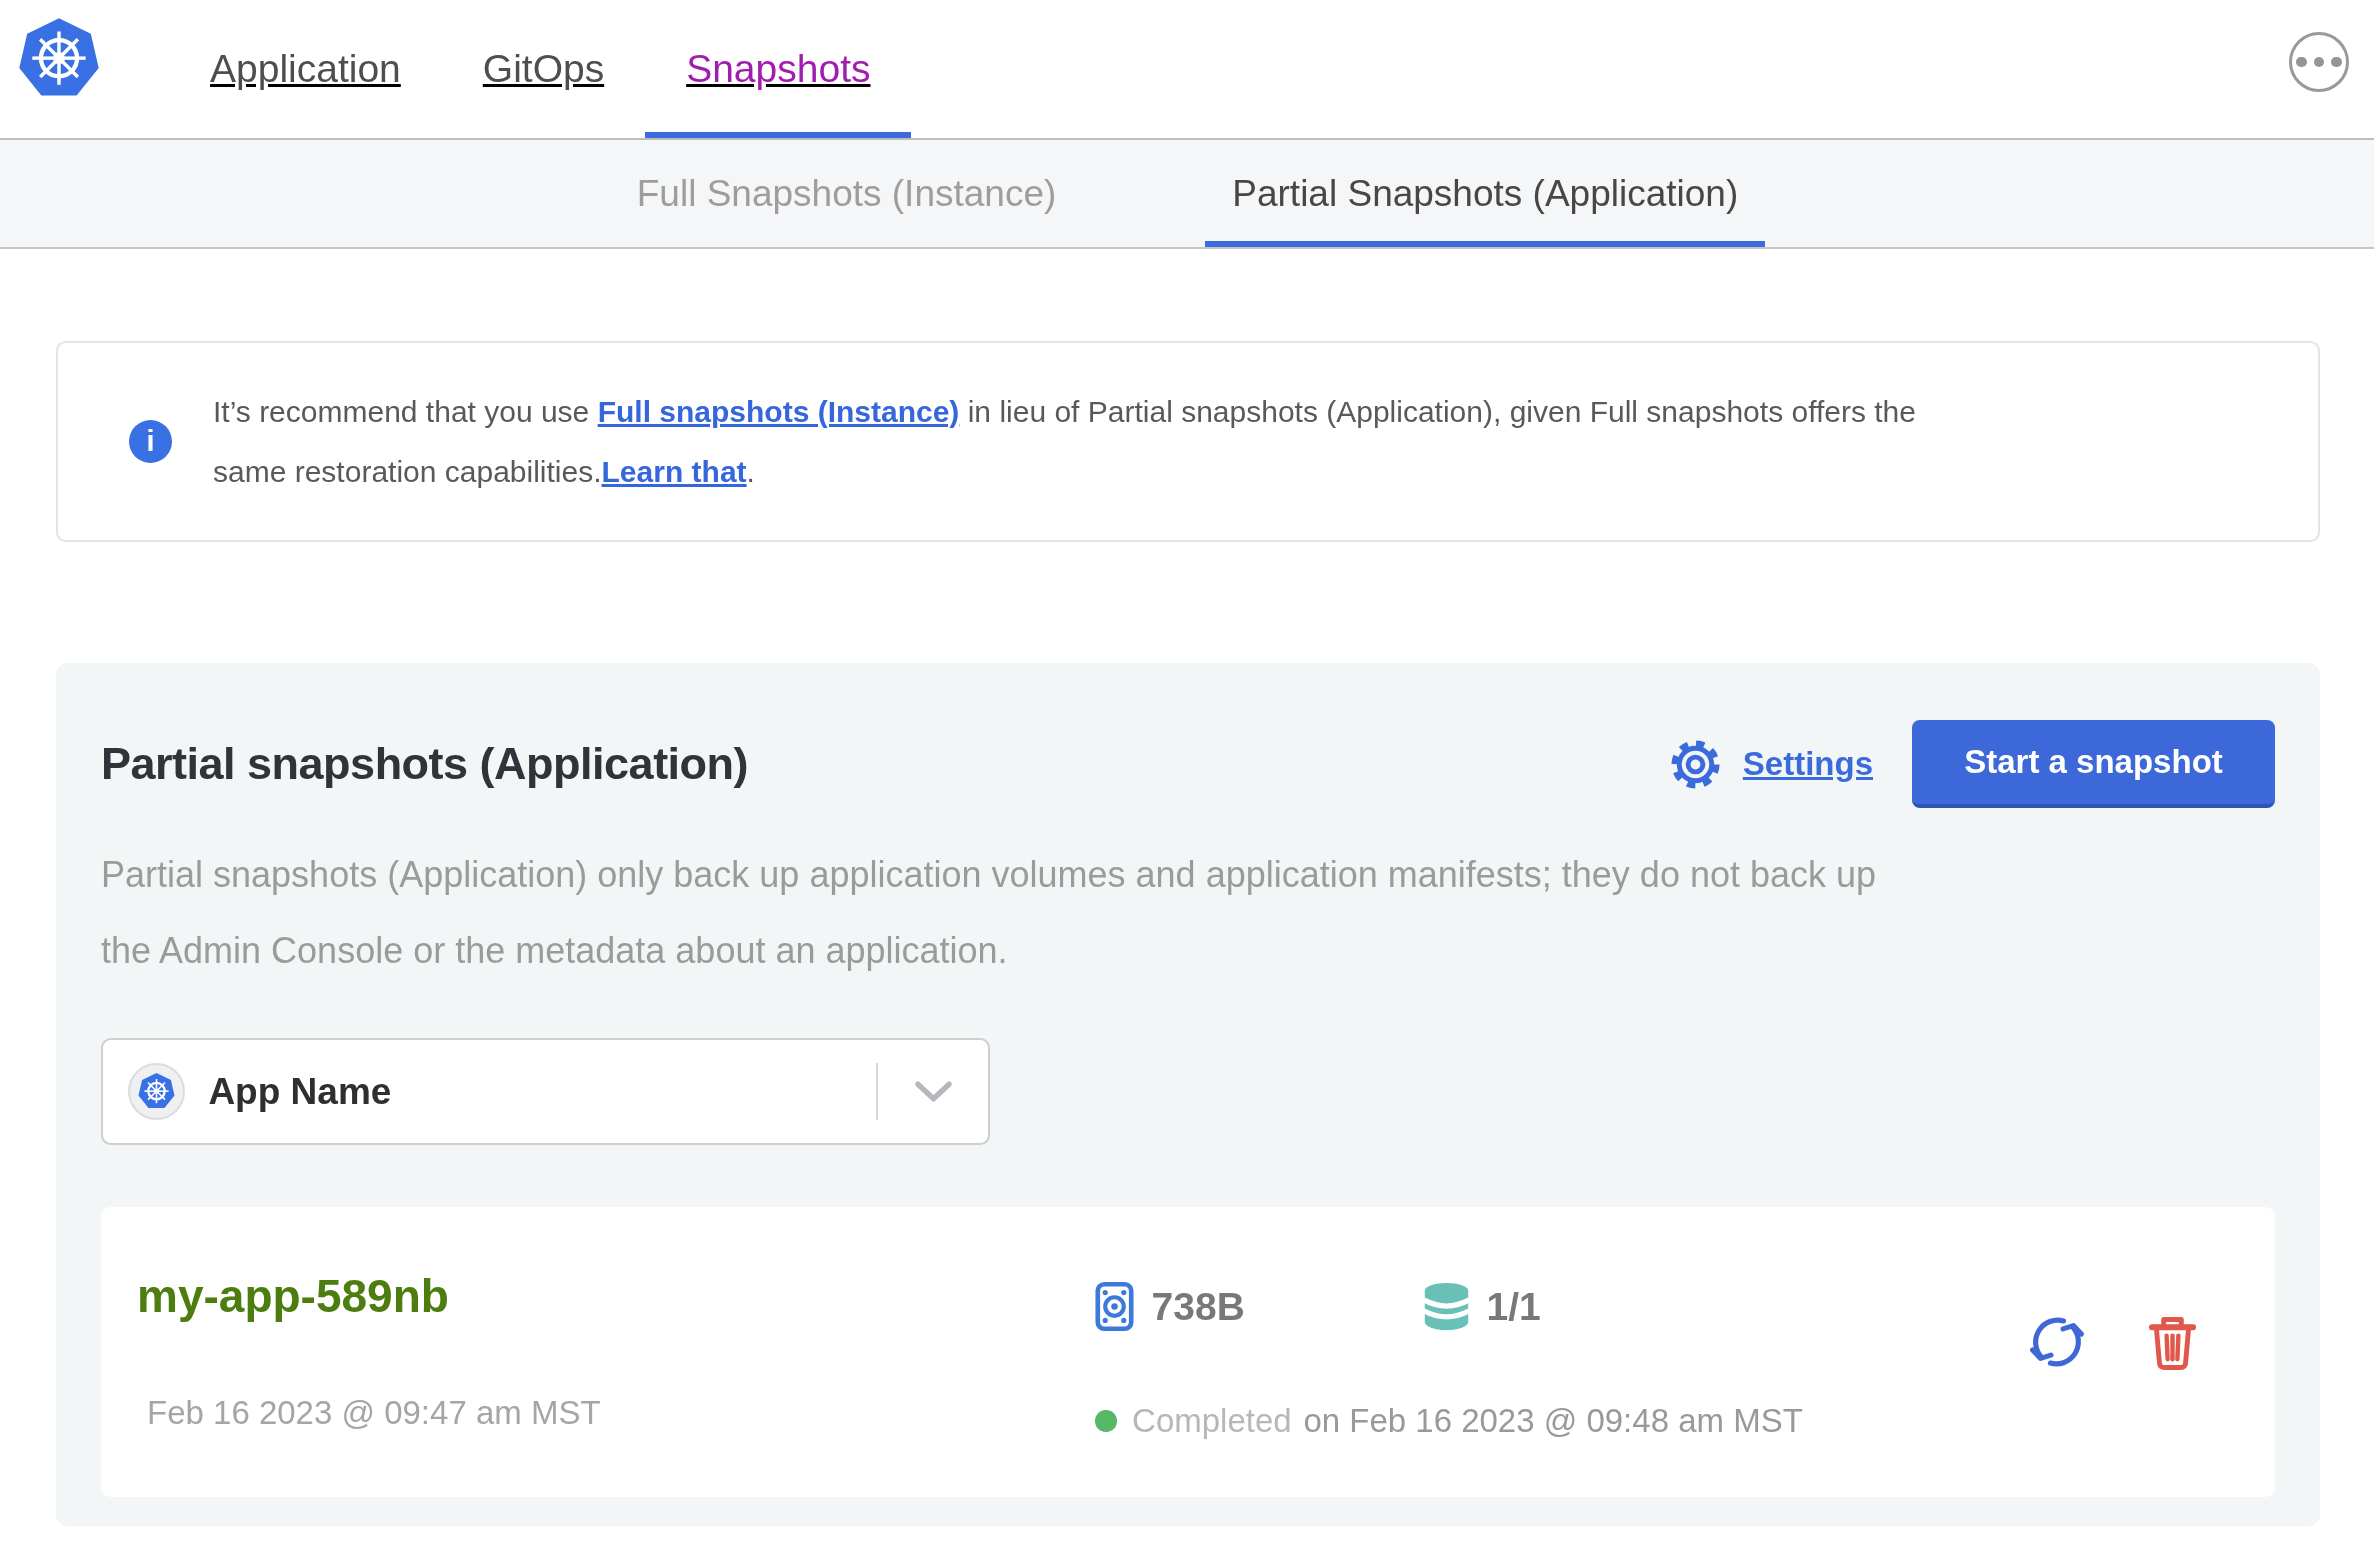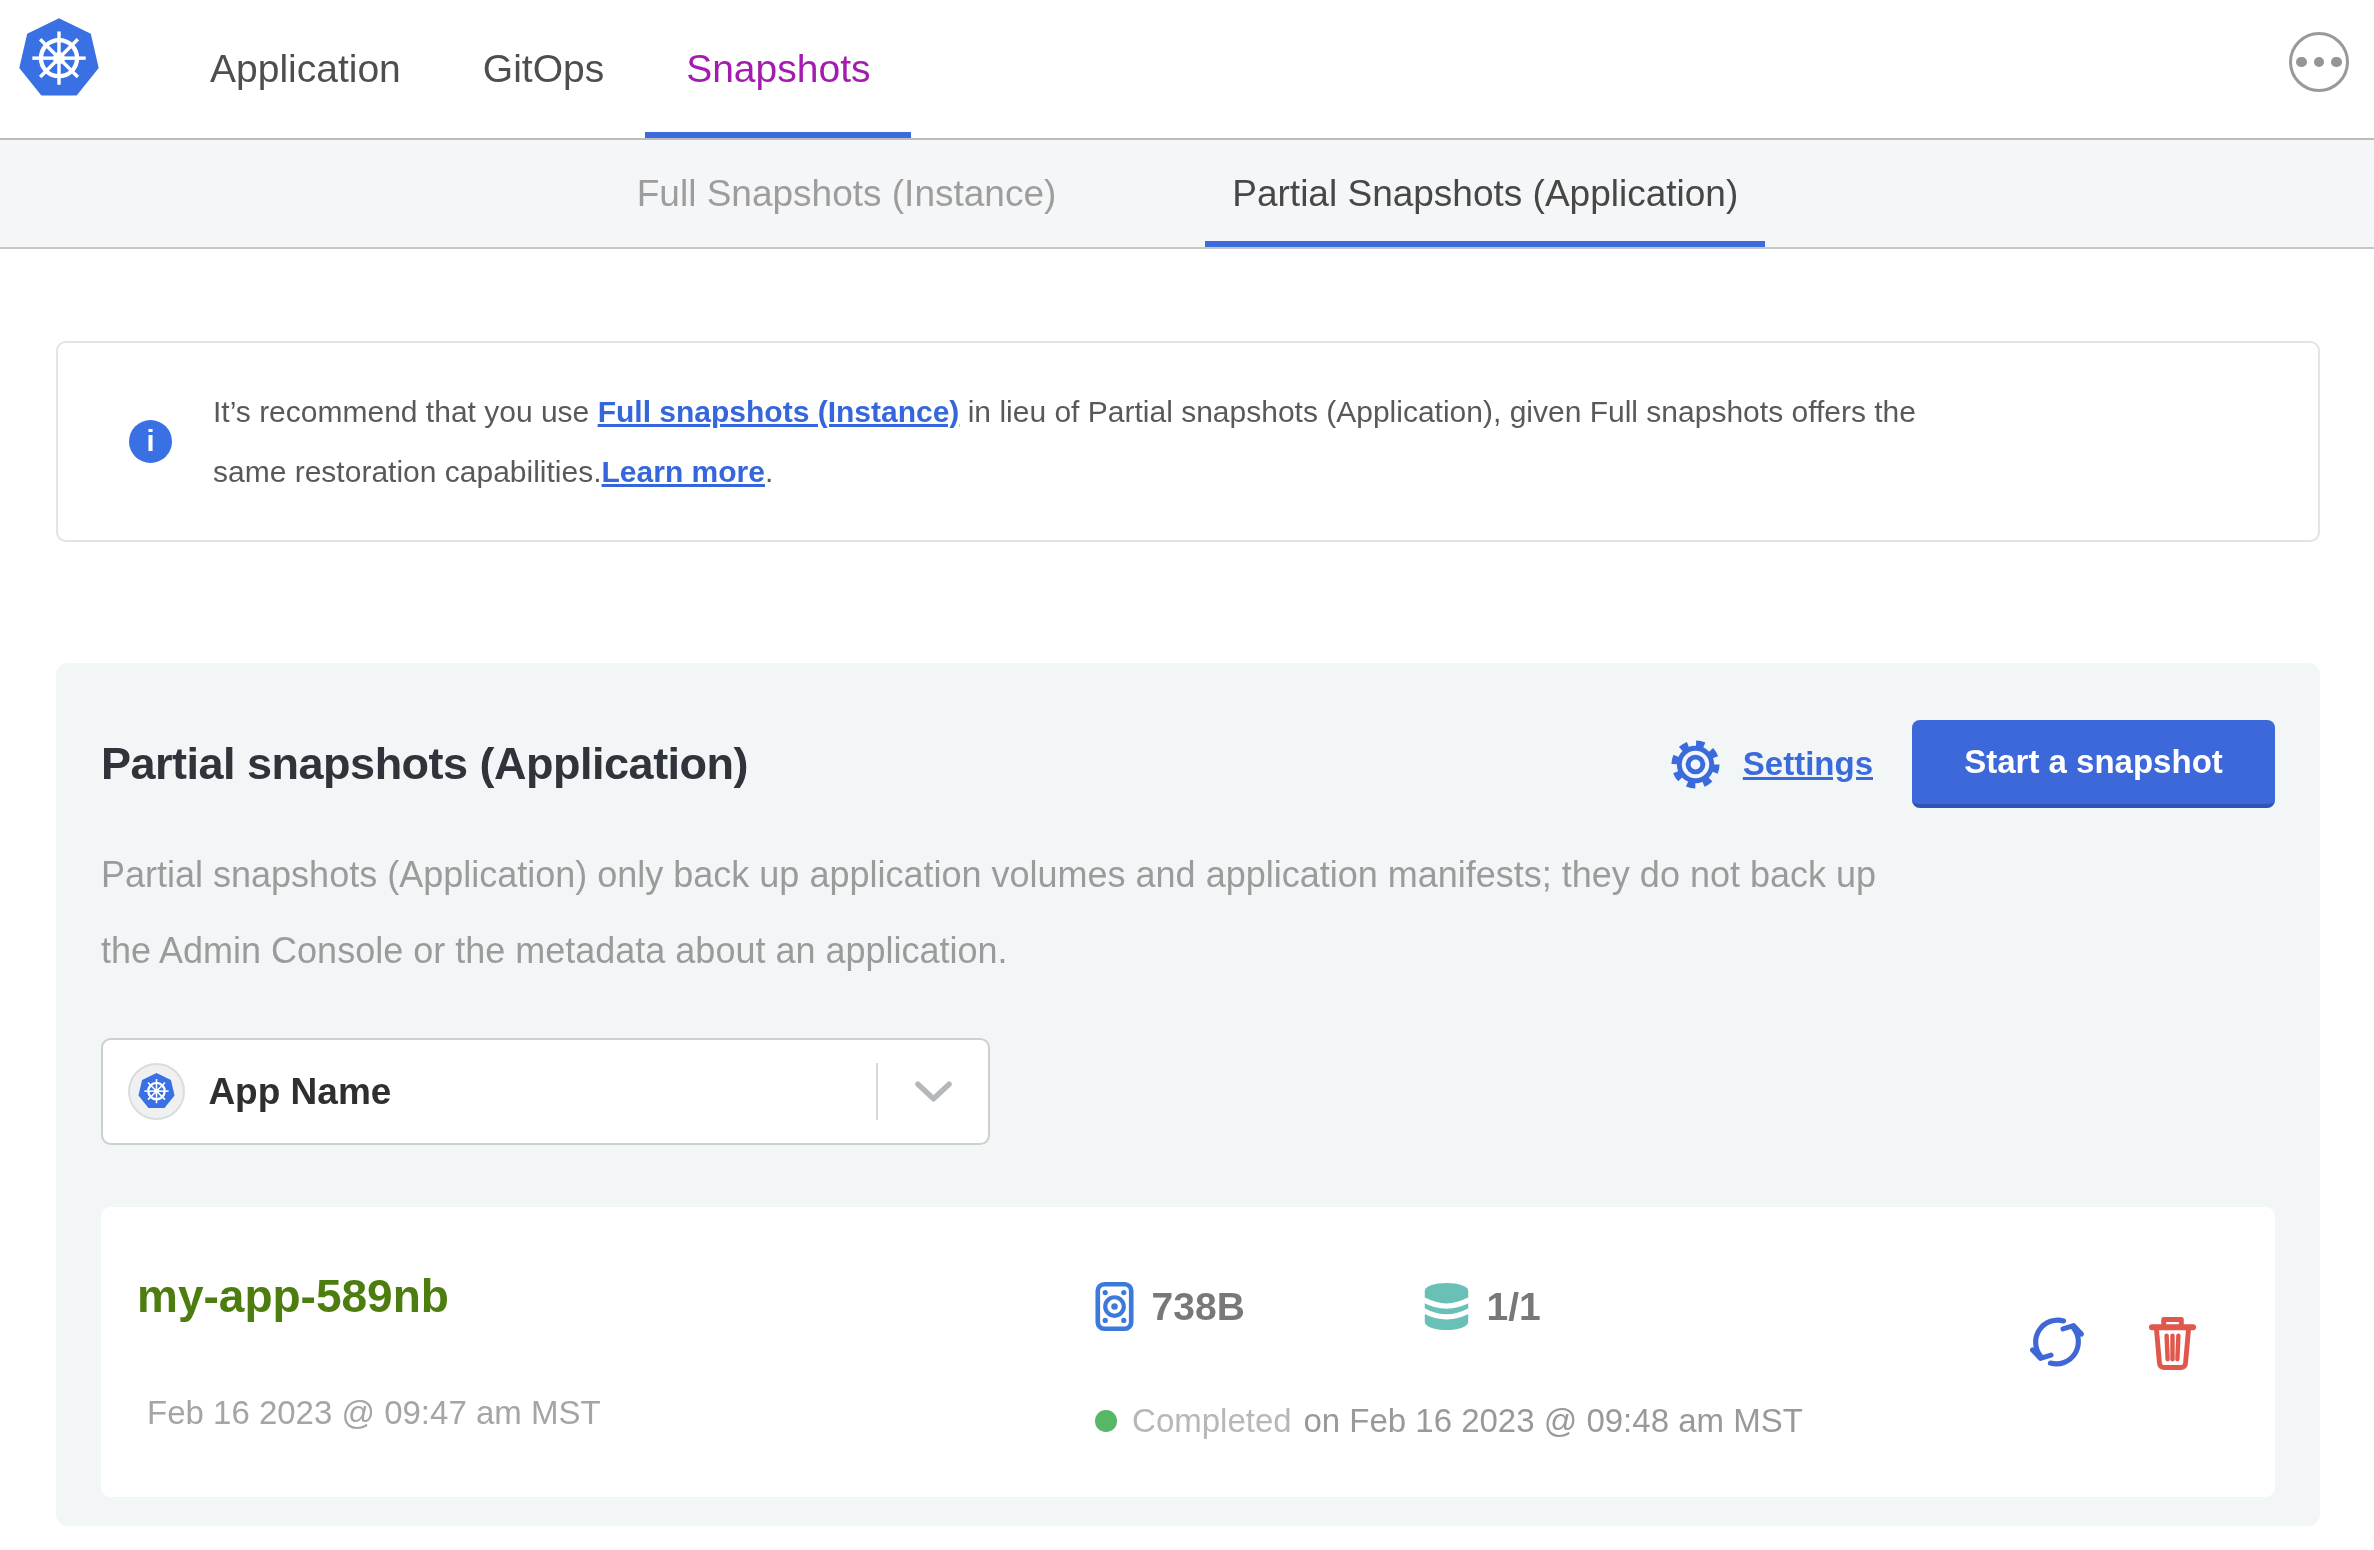--- a/index.html
+++ b/index.html
@@ -2,21 +2,21 @@
 <html><head>
 <meta charset="utf-8">
 <style>
   * { margin:0; padding:0; box-sizing:border-box; }
   html,body { width:2375px; height:1551px; background:#ffffff;
     font-family:"Liberation Sans", sans-serif; overflow:hidden; position:relative; }
 
   
   .header { position:absolute; top:0; left:0; width:2375px; height:138px; background:#fff; }
   .logo { position:absolute; left:15.6px; top:15.6px; width:86px; height:86px; }
-  .topnav { position:absolute; left:169px; top:0; height:138px; display:flex; }
+  .topnav { position:absolute; left:169px; top:0; height:138px; display:flex;text-decoration:underline; }
   .topnav-item { display:flex; align-items:center; padding:6.8px 41px 0;
     font-size:39px; font-weight:500; color:#4e4e4e; border-bottom:6.8px solid transparent; cursor:pointer; }
   .topnav-item.active { color:#a21caf; border-bottom-color:#3e6bdb; }
   .more-btn { position:absolute; right:26px; top:32px; width:60px; height:60px; border:3.4px solid #98999b;
     border-radius:50%; background:#fff; display:flex; align-items:center; justify-content:center; gap:6.8px; cursor:pointer; }
   .more-btn .dot { width:10.7px; height:10.7px; border-radius:50%; background:#939598; }
 
   
   .subnav { position:absolute; top:138px; left:0; width:2375px; height:111px; background:#f5f6f7;
     border-top:2.9px solid #bdbdbd; border-bottom:2.9px solid #c6c6c6;
@@ -110,21 +110,21 @@
 
 <div class="subnav">
   <div class="subtab">Full Snapshots (Instance)</div>
   <div class="subtab active">Partial Snapshots (Application)</div>
 </div>
 
 <div class="banner">
   <span class="info-icon">i</span>
   <div class="banner-text">
     <span>It’s recommend that you use </span><span class="inline-link">Full snapshots (Instance)</span><span> in lieu of Partial snapshots (Application), given Full snapshots offers the</span><br>
-    <span>same restoration capabilities.</span><span class="inline-link">Learn more</span><span>.</span>
+    <span>same restoration capabilities.</span><span class="inline-link">Learn that</span><span>.</span>
   </div>
 </div>
 
 <div class="panel">
 
   <div class="panel-head">
     <div class="panel-title">Partial snapshots (Application)</div>
     <div class="head-right">
       <div class="settings-link">
         <span style="line-height:0;">

